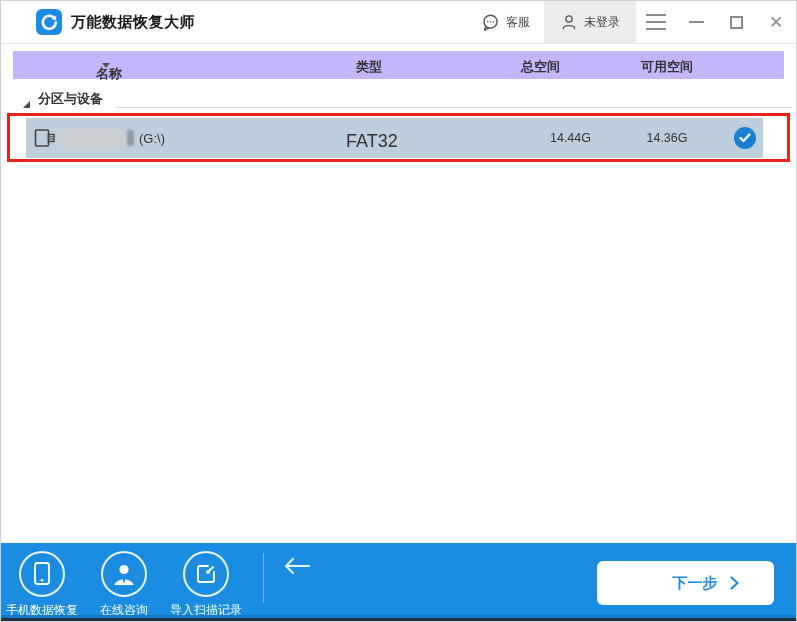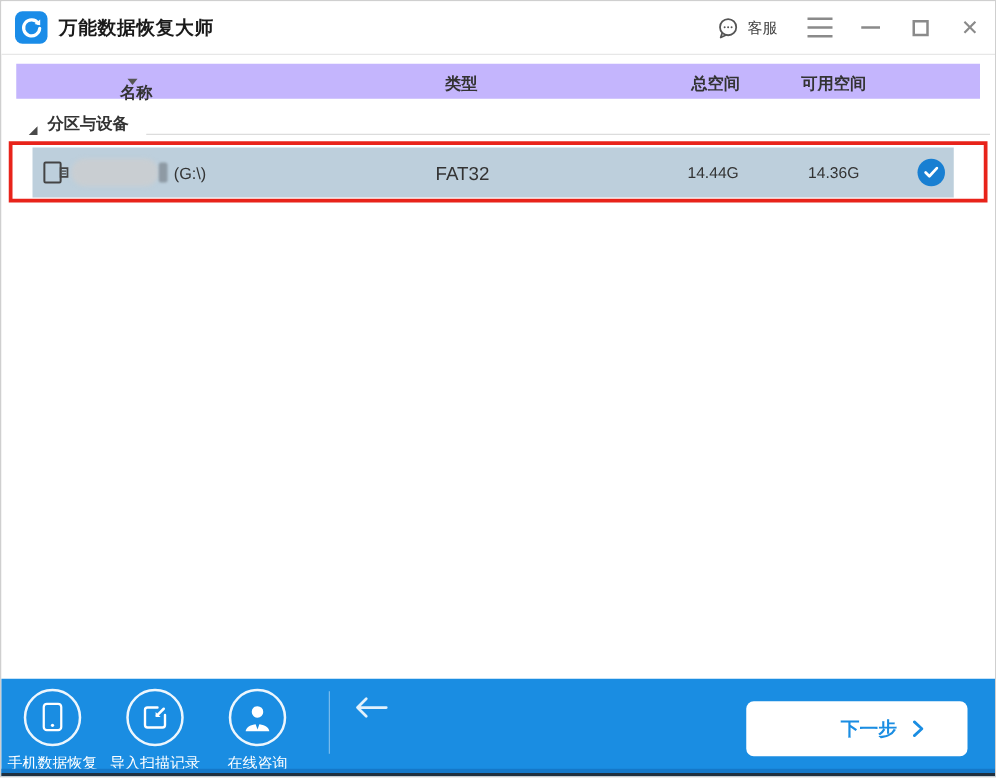--- a/index.html
+++ b/index.html
@@ -6,21 +6,21 @@
   body { background:#f0f0f0; font-family:"Liberation Sans","DejaVu Sans",sans-serif; }
   .window {
     position:relative; width:797px; height:622px; background:#fff;
     border:1px solid #cfcfcf; overflow:hidden;
   }
 
   
   .titlebar {
     position:absolute; top:0; left:0; right:0; height:43px;
     background:#fff; border-bottom:1px solid #e7e7e7;
-    display:flex; align-items:center;
+    display:flex; align-items:center;padding-left:24px;
   }
   .logo {
     width:26px; height:26px; margin-left:11px; border-radius:6px;
     background:#1a8ce8; display:flex; align-items:center; justify-content:center;
     flex:0 0 auto;
   }
   .app-title { margin-left:9px; font-size:15px; color:#1a1a1a; font-weight:600; letter-spacing:.5px; }
   .tb-spacer { flex:1; }
   .tb-group {
     height:100%; display:flex; align-items:center; gap:6px;
@@ -41,21 +41,21 @@
   .grid-header {
     position:absolute; top:50px; left:12px; right:12px; height:28px;
     background:#c4b5fd;
   }
   .grid-header span {
     position:absolute; top:7px; font-size:13px; color:#333; font-weight:600;
     white-space:nowrap;
   }
   .h-name { left:83px; cursor:pointer; }
   .h-type { left:343px; }
-  .h-total { left:540px; }
+  .h-total { left:508px; }
   .h-free { left:628px; }
   .sort-caret {
     display:inline-block; width:0; height:0; margin-left:6px; vertical-align:2px;
     border-left:4px solid transparent; border-right:4px solid transparent;
     border-top:5px solid #555;
   }
 
   
   .section {
     position:absolute; top:89px; left:12px; right:4px; height:18px;
@@ -81,21 +81,21 @@
   .drive-icon { left:8px; top:10px; }
   .blur-blob {
     left:31px; top:9px; width:70px; height:22px; border-radius:11px;
     background:#c9ced2; filter:blur(1.5px);
   }
   .blur-blob2 {
     left:101px; top:12px; width:7px; height:16px; border-radius:2px;
     background:#8e9aa4; filter:blur(1px);
   }
   .drive-label { left:113px; top:13px; font-size:13px; color:#333; }
-  .cell-type  { left:320px; top:13px; width:48px; text-align:center; font-size:15px; color:#333; }
+  .cell-type  { left:320px; top:13px; width:48px; text-align:center; font-size:18px; color:#333; }
   .cell-total { left:505px; top:13px; width:60px; text-align:right; font-size:12.5px; color:#333; }
   .cell-free  { left:611px; top:13px; width:60px; text-align:center; font-size:12.5px; color:#333; }
   .check-circle {
     left:708px; top:9px; width:22px; height:22px; border-radius:50%;
     background:#187fd2; display:flex; align-items:center; justify-content:center;
     cursor:pointer;
   }
 
   
   .bottombar {
@@ -151,20 +151,27 @@
       <svg width="19" height="19" viewBox="0 0 24 24">
         <circle cx="12" cy="11" r="8.2" fill="none" stroke="#555" stroke-width="1.8"></circle>
         <path d="M6 17 L4.5 21.5 L10 19" fill="none" stroke="#555" stroke-width="1.8" stroke-linejoin="round"></path>
         <circle cx="8.5" cy="11" r="1" fill="#555"></circle>
         <circle cx="12" cy="11" r="1" fill="#555"></circle>
         <circle cx="15.5" cy="11" r="1" fill="#555"></circle>
       </svg>
       <span>客服</span>
     </div>
 
+    <div class="tb-group login">
+      <svg width="18" height="18" viewBox="0 0 24 24">
+        <circle cx="12" cy="8" r="4.2" fill="none" stroke="#555" stroke-width="1.8"></circle>
+        <path d="M4.5 21 C4.5 15.5 19.5 15.5 19.5 21" fill="none" stroke="#555" stroke-width="1.8" stroke-linecap="round"></path>
+      </svg>
+      <span>未登录</span>
+    </div>
 
     <div class="tb-btn">
       <div class="hamburger">
           <i></i>
           <i></i>
           <i></i>
         </div>
     </div>
     <div class="tb-btn">
       <div class="min-glyph"></div>
@@ -220,39 +227,39 @@
           <svg width="22" height="26" viewBox="0 0 22 26">
             <rect x="4" y="2" width="14" height="21" rx="2.5" fill="none" stroke="#fff" stroke-width="1.8"></rect>
             <circle cx="11" cy="19.2" r="1.3" fill="#fff"></circle>
           </svg>
         </div>
         <div class="action-label">手机数据恢复</div>
       </div>
 
       <div class="action">
         <div class="action-circle">
+          <svg width="26" height="26" viewBox="0 0 26 26">
+            <circle cx="13" cy="8.5" r="4.6" fill="#fff"></circle>
+            <path d="M3.5 24 C4.5 16.5 21.5 16.5 22.5 24 Z" fill="#fff"></path>
+            <path d="M13 16 L11.6 18.5 L13 22.5 L14.4 18.5 Z" fill="#1a8de2"></path>
+          </svg>
+        </div>
+        <div class="action-label">在线咨询</div>
+      </div>
+
+      <div class="action">
+        <div class="action-circle">
           <svg width="24" height="24" viewBox="0 0 24 24">
             <path d="M14 4 H6 A2 2 0 0 0 4 6 V18 A2 2 0 0 0 6 20 H18 A2 2 0 0 0 20 18 V10" fill="none" stroke="#fff" stroke-width="1.9" stroke-linecap="round"></path>
             <path d="M19 5 L13.5 10.5" stroke="#fff" stroke-width="2" stroke-linecap="round"></path>
             <path d="M12.5 7.5 L12.5 11.5 L16.5 11.5 Z" fill="#fff"></path>
           </svg>
         </div>
         <div class="action-label">导入扫描记录</div>
       </div>
-
-      <div class="action">
-        <div class="action-circle">
-          <svg width="26" height="26" viewBox="0 0 26 26">
-            <circle cx="13" cy="8.5" r="4.6" fill="#fff"></circle>
-            <path d="M3.5 24 C4.5 16.5 21.5 16.5 22.5 24 Z" fill="#fff"></path>
-            <path d="M13 16 L11.6 18.5 L13 22.5 L14.4 18.5 Z" fill="#1a8de2"></path>
-          </svg>
-        </div>
-        <div class="action-label">在线咨询</div>
-      </div>
     </div>
 
     <div class="bar-divider"></div>
 
     <div class="back-group">
       <svg width="28" height="18" viewBox="0 0 28 18">
         <path d="M26 9 H3 M10 2 L3 9 L10 16" fill="none" stroke="#e2f1fc" stroke-width="2.2" stroke-linecap="round" stroke-linejoin="round"></path>
       </svg>
       <div class="back-label">返回</div>
     </div>

